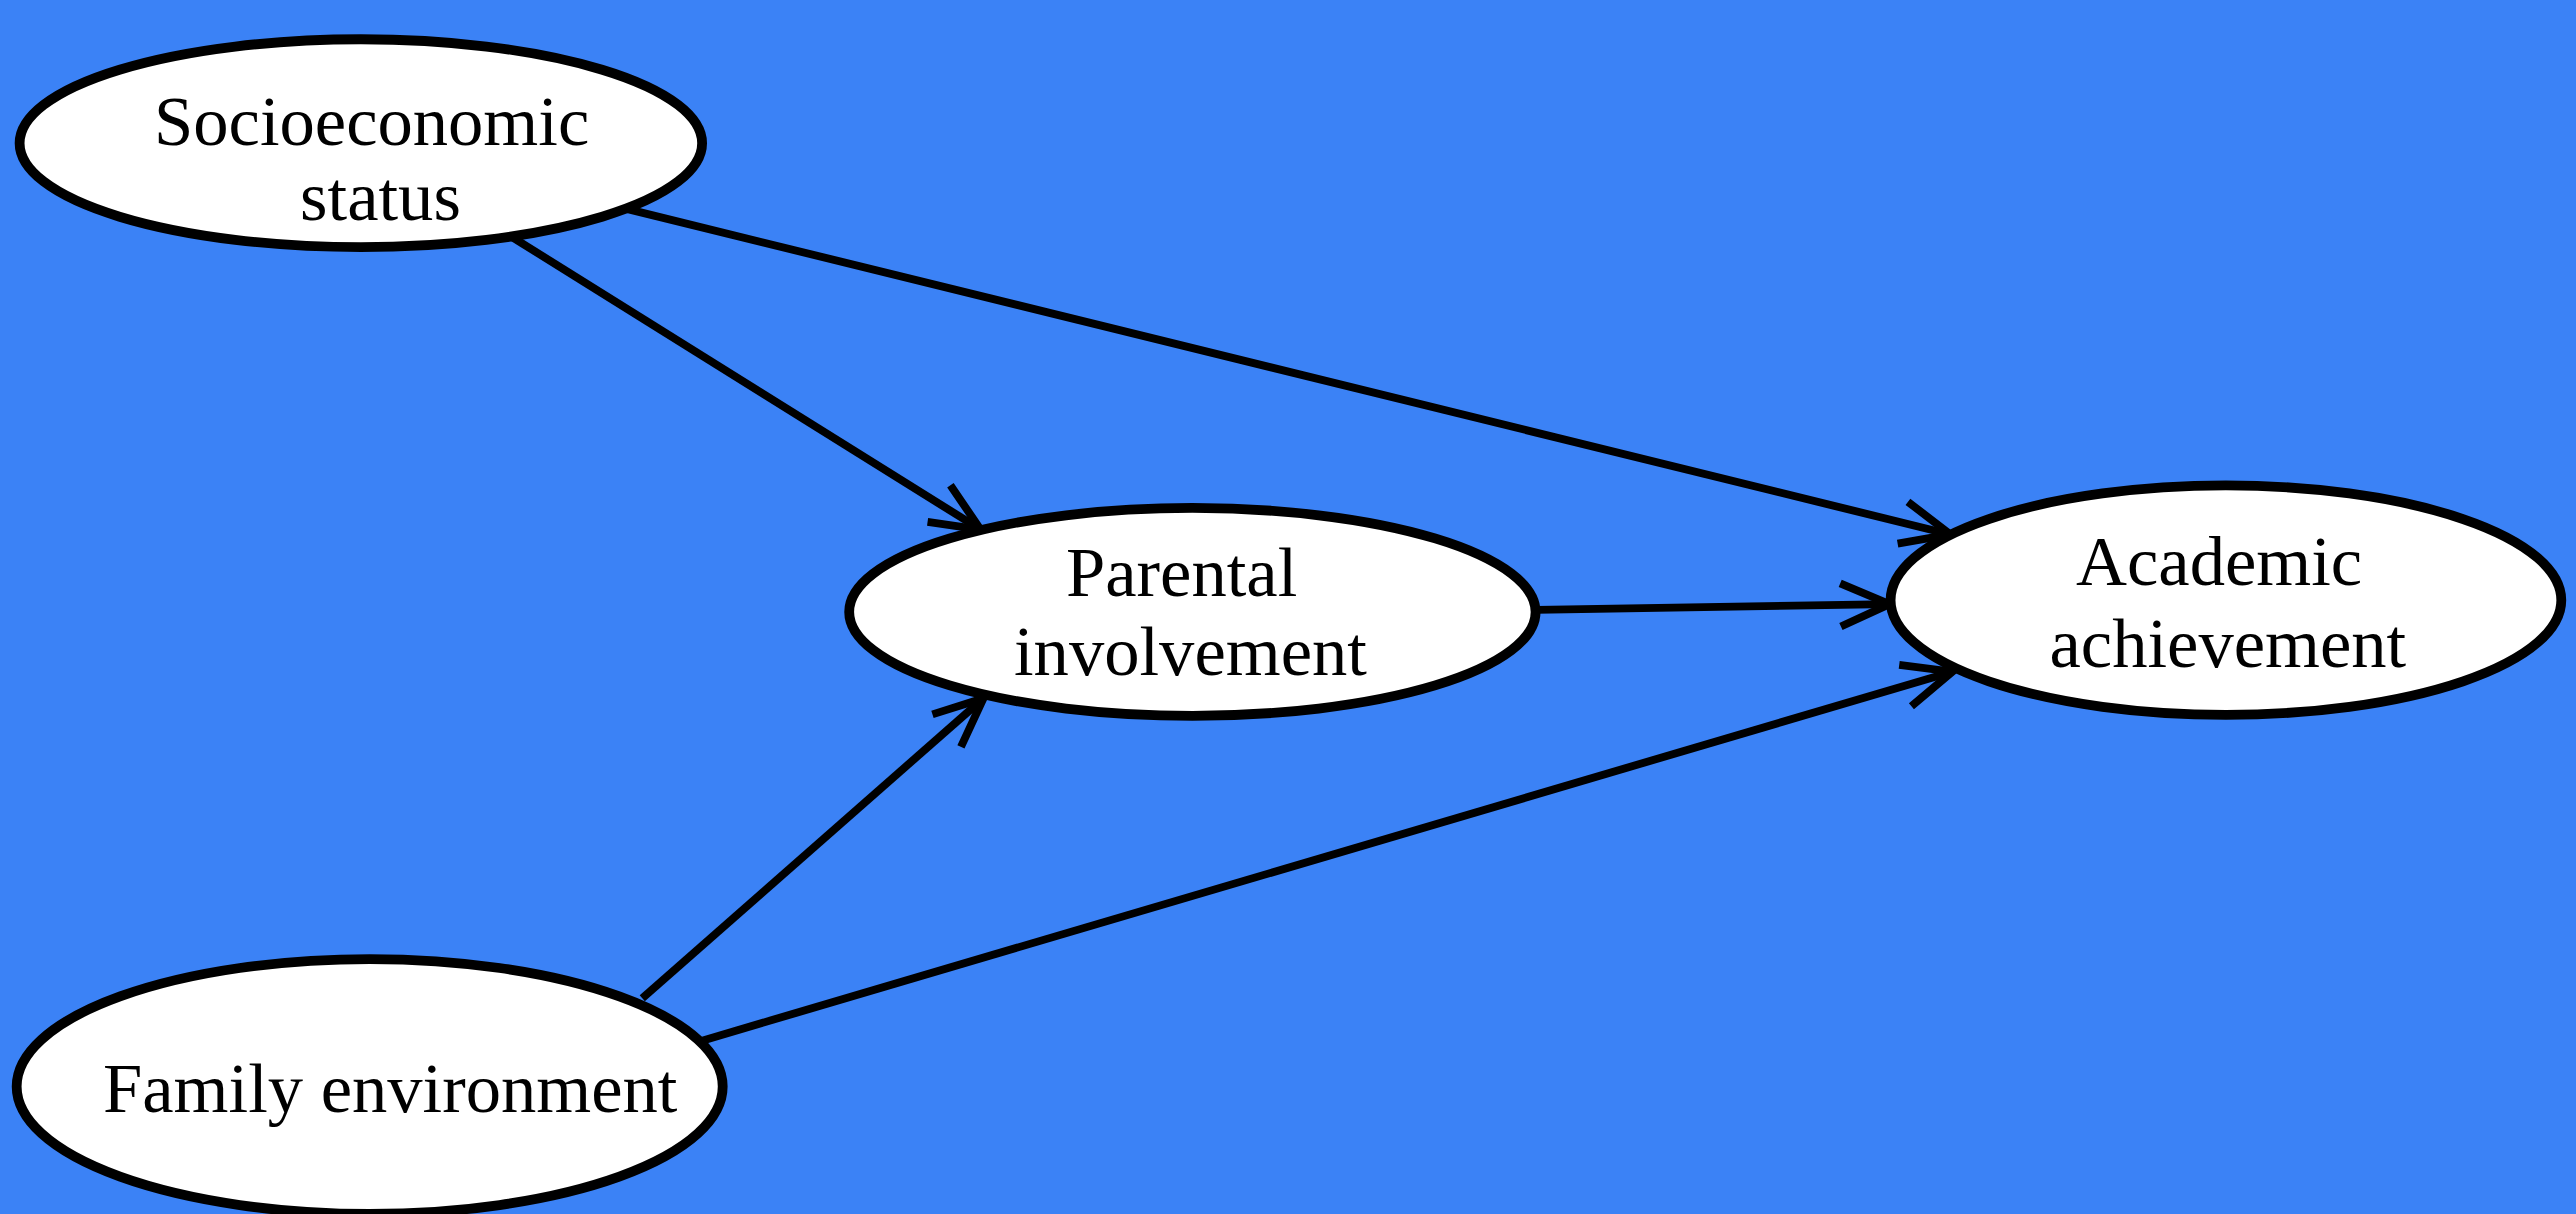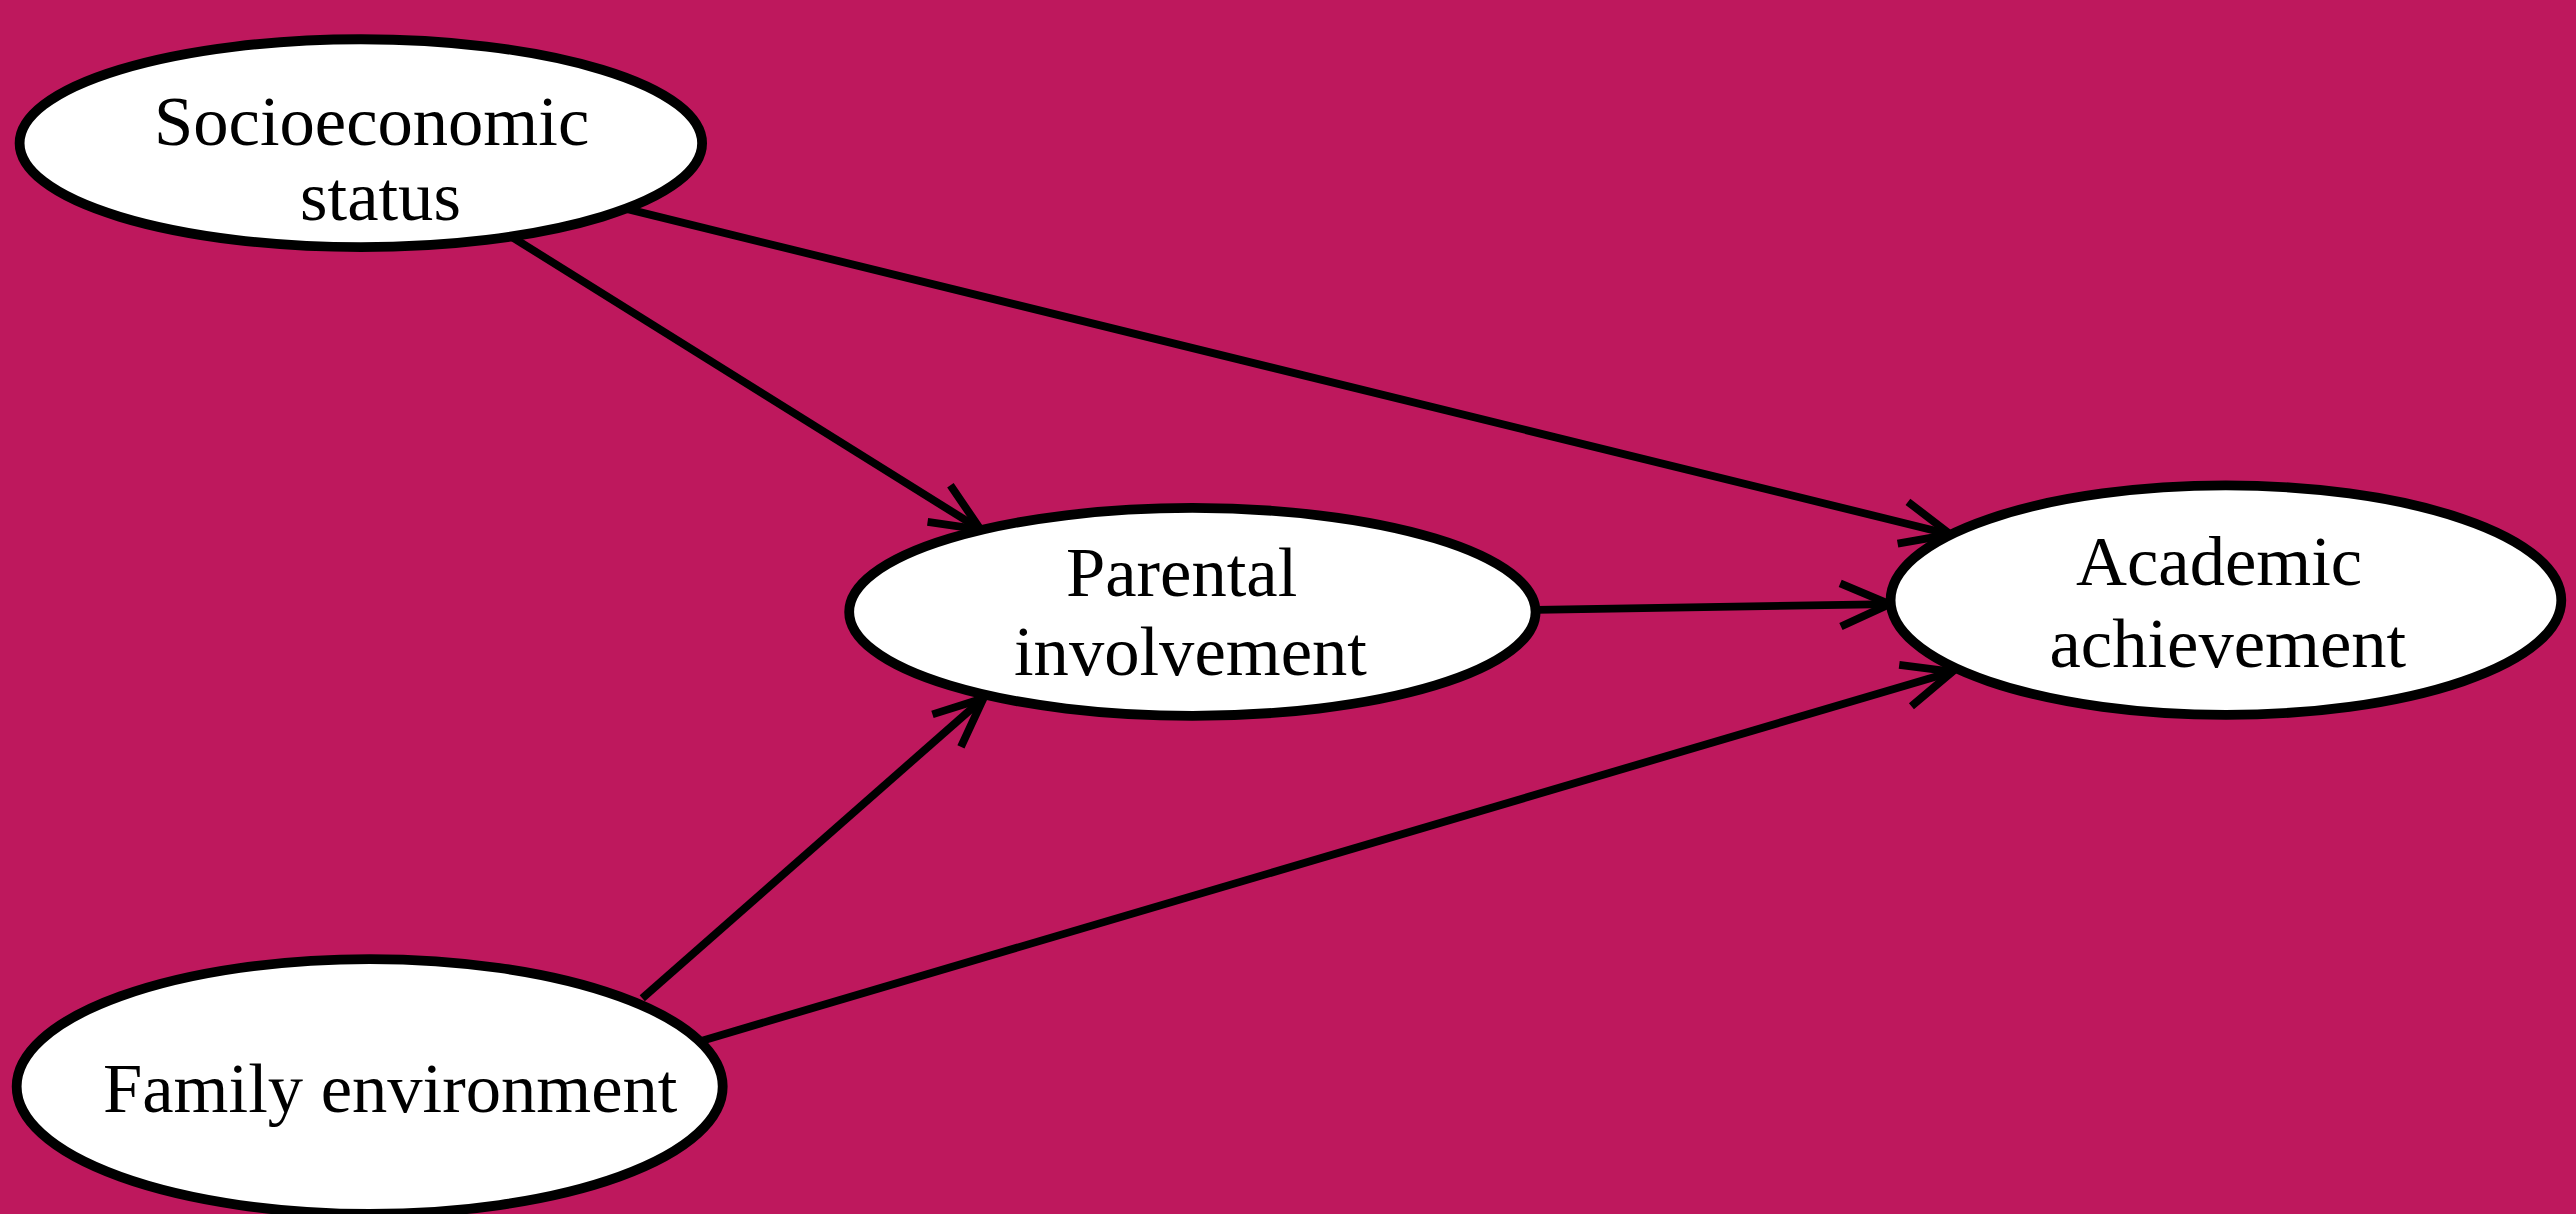--- a/index.html
+++ b/index.html
@@ -7,21 +7,21 @@
     padding: 0;
     width: 2576px;
     height: 1215px;
     background: #ffffff;
     overflow: hidden;
   }
   .diagram-wrap {
     position: relative;
     width: 2576px;
     height: 1215px;
-    background: #be185d;
+    background: #3b82f6;
   }
   svg {
     display: block;
   }
   .node-ellipse {
     fill: #ffffff;
     stroke: #000000;
     stroke-width: 10;
   }
   .node-label {

